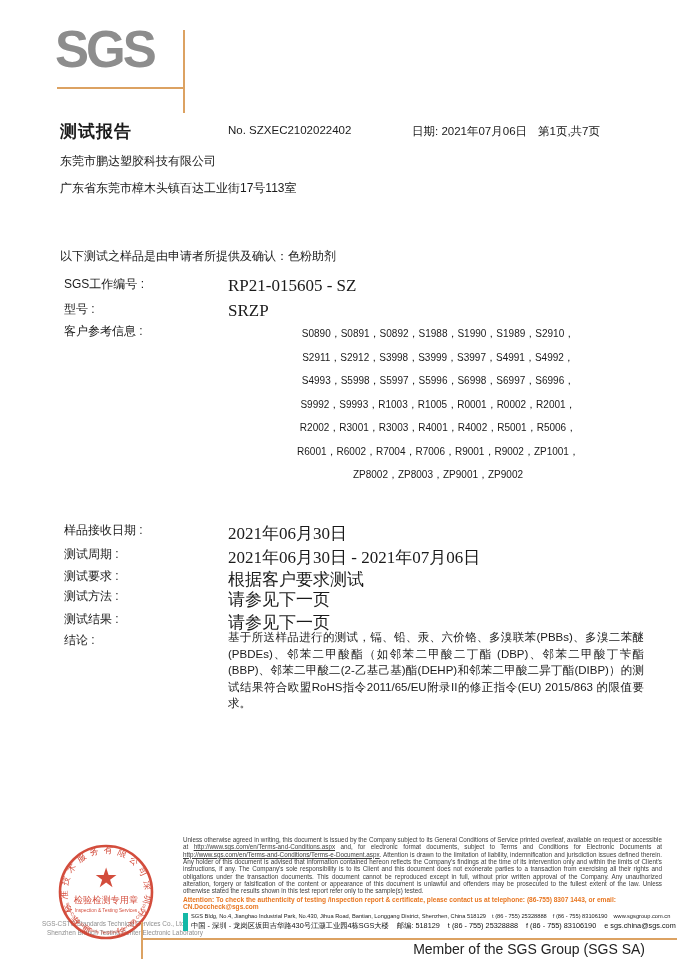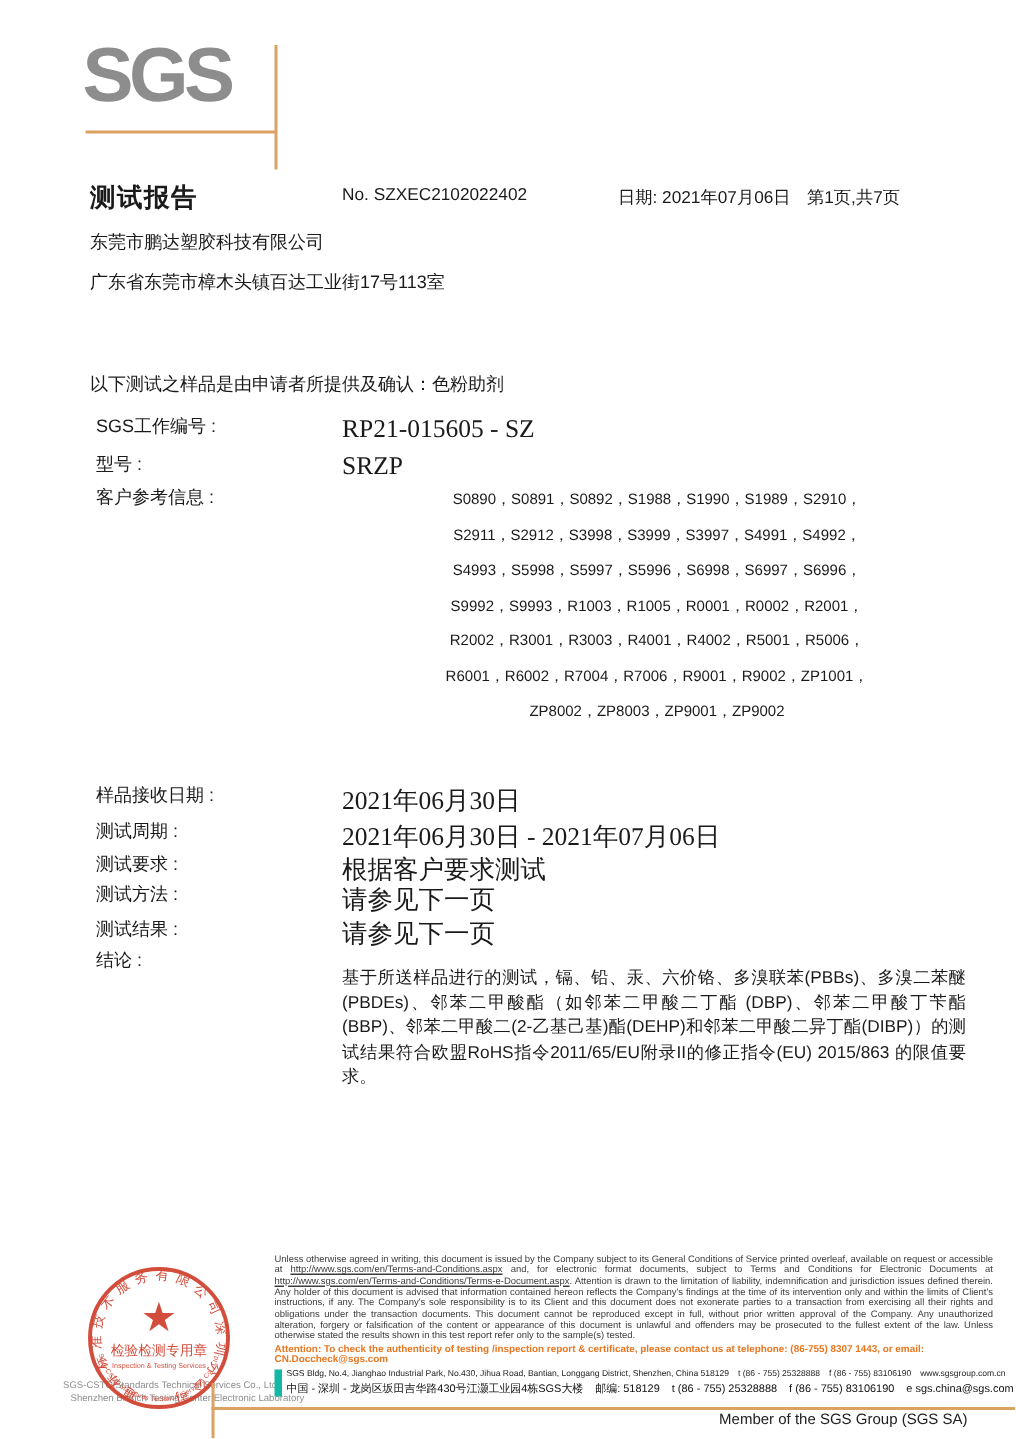--- a/index.html
+++ b/index.html
@@ -18,40 +18,40 @@
   .report-date{left:412px;top:124px;font-size:11.5px;}
   .report-page{left:538px;top:124px;font-size:11.5px;}
 
   .applicant-name{left:60px;top:153px;font-size:12px;}
   .applicant-addr{left:60px;top:180px;font-size:12px;}
   .sample-statement{left:60px;top:248px;font-size:12px;}
 
   .lbl{left:64px;font-size:12px;}
   .val{left:228px;font-size:17px;font-family:Liberation Serif, serif;}
   .ref-lines{left:228px;top:322px;font-size:10px;line-height:23.5px;width:420px;text-align:center;}
-  .conclusion{left:228px;top:644px;width:416px;font-size:11.5px;line-height:16.5px;text-align:justify;}
+  .conclusion{left:228px;top:629px;width:416px;font-size:11.5px;line-height:16.5px;text-align:justify;}
 
   
   .stamp-wrap{left:50px;top:836px;width:112px;height:112px;opacity:.9;}
   .company-line1{left:42px;top:920px;font-size:6.4px;color:#8f8f8f;white-space:nowrap;}
   .company-line2{left:47px;top:929px;font-size:6.4px;color:#8f8f8f;white-space:nowrap;}
 
   .footer-right{left:183px;top:836px;width:479px;}
   .disclaimer{font-size:6.3px;line-height:7.35px;color:#3c3c3c;text-align:justify;}
   .disclaimer .u{text-decoration:underline;}
   .attention{margin-top:1px;font-size:6.6px;line-height:7.6px;font-weight:bold;color:#e87722;}
   .addr-block{margin-top:2px;border-left:5px solid #14b8a6;padding-left:3px;}
   .addr-en{font-size:5.7px;color:#222;white-space:nowrap;}
   .addr-en span{margin-right:6px;}
   .addr-cn{font-size:7.3px;color:#111;white-space:nowrap;margin-top:2px;}
   .addr-cn span{margin-right:8px;}
 
   .footer-rule{left:141px;top:938px;width:536px;height:2px;background:#dca262;}
   .footer-crossline{left:141px;top:922px;width:2px;height:37px;background:#dca262;}
-  .member-line{right:32px;top:941px;font-size:10px;color:#222;}
+  .member-line{right:32px;top:941px;font-size:14px;color:#222;}
 </style>
 </head>
 <body>
 
 <div id="page">
 
   <div class="abs sgs-logo">SGS</div>
   <div class="abs logo-underline"></div>
   <div class="abs logo-crossline"></div>
 

